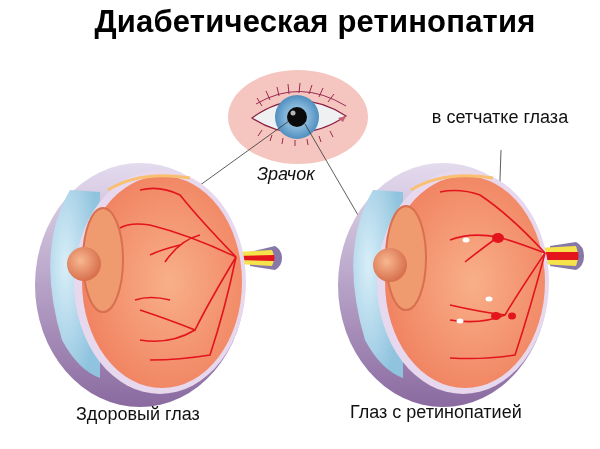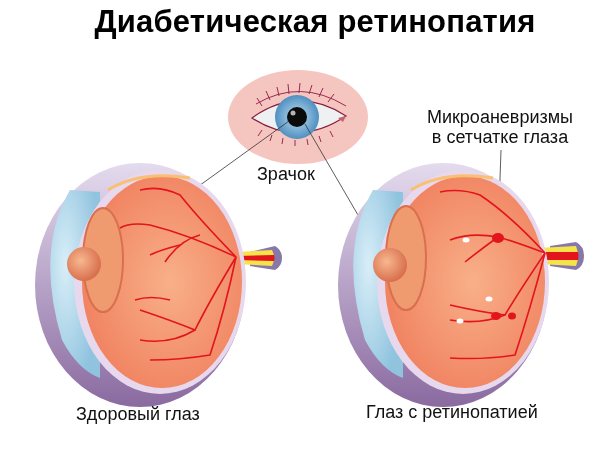--- a/index.html
+++ b/index.html
@@ -117,19 +117,18 @@
       <ellipse cx="512" cy="316" rx="4" ry="3.5"></ellipse>
     </g>
     <g fill="#ffffff">
       <ellipse cx="466" cy="240" rx="3.5" ry="2.5"></ellipse>
       <ellipse cx="489" cy="299" rx="3.5" ry="2.5"></ellipse>
       <ellipse cx="460" cy="321" rx="3.5" ry="2.5"></ellipse>
     </g>
   </g>
 </svg>
 
-<div class="label" style="left:257px; top:164px;">Зрачок</div>
+<div class="label" style="left:257px; top:164px;font-style:italic;">Зрачок</div>
 <div class="label label-center" style="left:405px; top:107px; width:190px;">
-  <div>Микроаневризмы</div>
   <div>в сетчатке глаза</div>
 </div>
 <div class="label" style="left:76px; top:404px;">Здоровый глаз</div>
-<div class="label" style="left:366px; top:402px;text-align:right;">Глаз с ретинопатией</div>
+<div class="label" style="left:350px; top:402px;text-align:right;">Глаз с ретинопатией</div>
 
 </body></html>

